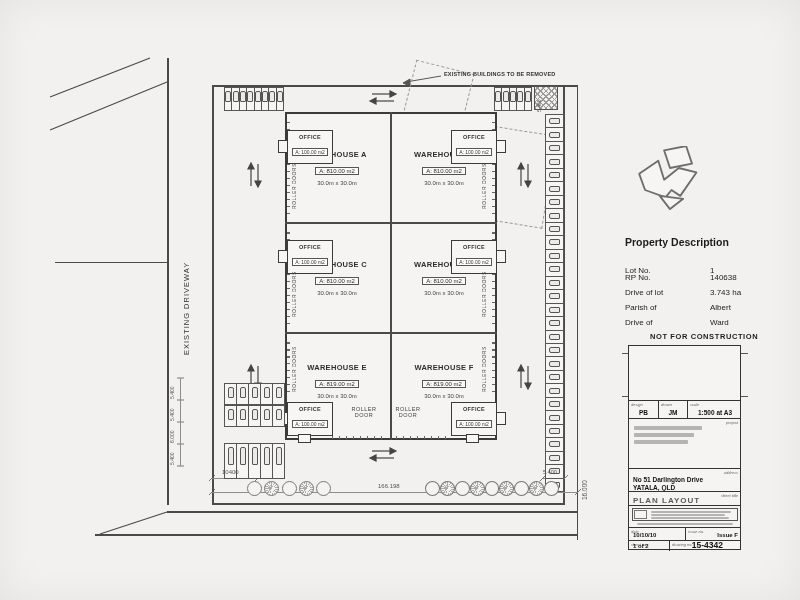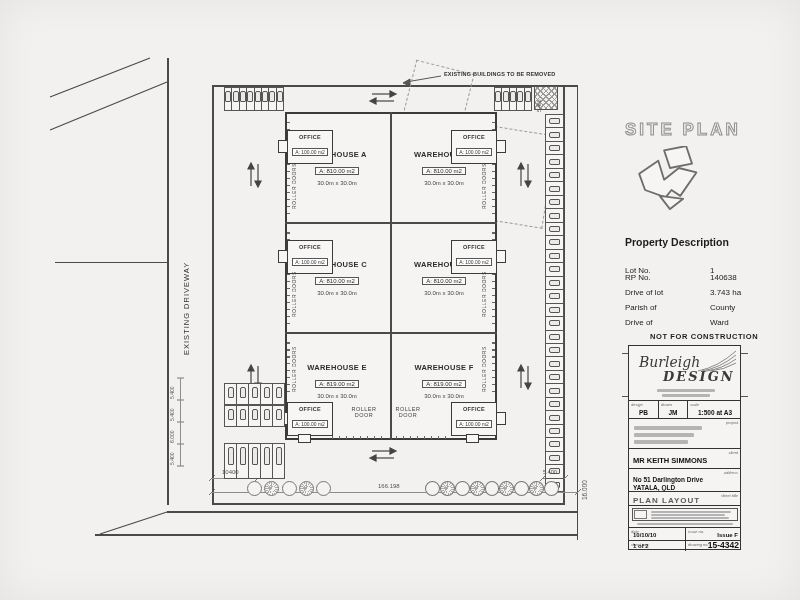--- a/index.html
+++ b/index.html
@@ -452,21 +452,20 @@
   <div class="dimtxt" style="left:378px;top:483px;">166.198</div>
   <div class="dimtxt" style="left:222px;top:469px;">10400</div>
   <div class="dimtxt" style="left:543px;top:469px;font-size:5.5px;">5.400</div>
   <div class="dimtxt vtext" style="left:581px;top:460px;height:40px;font-size:6.5px;">16.000</div>
   <div class="dimtxt vtext" style="left:536px;top:86px;height:26px;font-size:5px;">5.400</div>
   <div class="dimtxt vtext" style="left:169px;top:379px;height:20px;font-size:5px;">5.400</div>
   <div class="dimtxt vtext" style="left:169px;top:401px;height:20px;font-size:5px;">5.400</div>
   <div class="dimtxt vtext" style="left:169px;top:423px;height:20px;font-size:5px;">6.000</div>
   <div class="dimtxt vtext" style="left:169px;top:445px;height:20px;font-size:5px;">5.400</div>
 
-  <div class="siteplan-title" style="left:625px;top:120px;">SITE PLAN</div>
 
   <svg class="abs" style="left:632px;top:146px;" width="76" height="66" viewBox="0 0 100 90">
     <g fill="#f6f5f3" stroke="#6d6d6d" stroke-width="2.5" stroke-linejoin="round">
       <polygon points="42,6 72,0 80,24 50,30"></polygon>
       <polygon points="8,38 34,20 42,46 62,30 86,36 64,68 52,60 44,70 16,60"></polygon>
       <polygon points="36,68 68,72 50,86"></polygon>
     </g>
   </svg>
 
   <div class="prop-head" style="left:625px;top:236px;">Property Description</div>
@@ -477,50 +476,36 @@
   <div class="prop-row" style="left:625px;top:273px;">
     <span>RP No.</span>
     <span class="v">140638</span>
   </div>
   <div class="prop-row" style="left:625px;top:288px;">
     <span>Drive of lot</span>
     <span class="v">3.743 ha</span>
   </div>
   <div class="prop-row" style="left:625px;top:303px;">
     <span>Parish of</span>
-    <span class="v">County</span>
+    <span class="v">Albert</span>
   </div>
   <div class="prop-row" style="left:625px;top:318px;">
     <span>Drive of</span>
     <span class="v">Ward</span>
   </div>
 
   <div class="stamp" style="left:650px;top:332px;">NOT FOR CONSTRUCTION</div>
 
   <div class="regmark" style="left:622px;top:353px;width:126px;height:1px;"></div>
   <div class="regmark" style="left:637px;top:345px;width:1px;height:17px;"></div>
   <div class="regmark" style="left:733px;top:345px;width:1px;height:17px;"></div>
   <div class="regmark" style="left:622px;top:396px;width:126px;height:1px;"></div>
 
   <div class="tblock" style="left:628px;top:345px;width:113px;height:205px;">
 
-    <div class="abs" style="left:0;top:0;width:113px;height:54px;">
-      <span class="brand-burleigh" style="left:10px;top:8px;">Burleigh</span>
-      <span class="brand-design" style="left:34px;top:23px;">DESIGN</span>
-      <svg class="abs" style="right:4px;top:3px;" width="42" height="24">
-        <g stroke="#8a8a8a" stroke-width="1" fill="none">
-          <path d="M2,22 Q22,18 40,2"></path>
-            <path d="M6,22 Q24,19 40,6"></path>
-          <path d="M10,22 Q26,20 40,10"></path>
-            <path d="M14,22 Q28,21 40,14"></path>
-        </g>
-      </svg>
-      <div class="bar" style="position:absolute;left:28px;top:43px;width:58px;"></div>
-      <div class="bar" style="position:absolute;left:33px;top:48px;width:48px;"></div>
-    </div>
 
     <div class="tb-sec" style="top:54px;height:18px;">
       <div class="tb-cell" style="left:0;width:29px;border-left:none;">
         <span class="tb-label">design</span>
         <span class="tb-val">PB</span>
       </div>
       <div class="tb-cell" style="left:29px;width:29px;">
         <span class="tb-label">drawn</span>
         <span class="tb-val">JM</span>
       </div>
@@ -530,24 +515,20 @@
       </div>
     </div>
 
     <div class="tb-sec" style="top:72px;height:30px;">
       <span class="tb-label">project</span>
       <div class="bar" style="position:absolute;left:5px;top:7px;width:68px;height:3.5px;"></div>
       <div class="bar" style="position:absolute;left:5px;top:14px;width:60px;height:3.5px;"></div>
       <div class="bar" style="position:absolute;left:5px;top:21px;width:54px;height:3.5px;"></div>
     </div>
 
-    <div class="tb-sec" style="top:102px;height:20px;">
-      <span class="tb-label">client</span>
-      <div class="abs" style="left:4px;bottom:3px;font-size:7.5px;font-weight:bold;color:#111;">MR KEITH SIMMONS</div>
-    </div>
 
     <div class="tb-sec" style="top:122px;height:23px;">
       <span class="tb-label">address</span>
       <div class="abs" style="left:4px;top:7px;font-size:6.5px;font-weight:bold;color:#111;">No 51 Darlington Drive</div>
       <div class="abs" style="left:4px;top:15px;font-size:6.5px;font-weight:bold;color:#111;">YATALA, QLD</div>
     </div>
 
     <div class="tb-sec" style="top:145px;height:14px;">
       <span class="tb-label">sheet title</span>
       <div class="abs" style="left:4px;top:4px;font-size:8px;font-weight:bold;letter-spacing:1px;color:#5a5a5a;">PLAN LAYOUT</div>
@@ -572,20 +553,20 @@
         <span class="tb-label">issue no.</span>
         <span class="tb-val" style="text-align:right;right:4px;left:auto;font-size:6px;">Issue F</span>
       </div>
     </div>
 
     <div class="tb-sec" style="top:194px;height:11px;">
       <div class="tb-cell" style="left:0;width:56px;border-left:none;">
         <span class="tb-label" style="left:2px;right:auto;">sheet no.</span>
         <span class="tb-val" style="text-align:left;left:4px;font-size:6px;">1 of 2</span>
       </div>
-      <div class="tb-cell" style="left:56px;width:57px;">
+      <div class="tb-cell" style="left:40px;width:57px;">
         <span class="tb-label">drawing no.</span>
         <span class="tb-val" style="text-align:right;right:3px;left:auto;font-size:8.5px;bottom:1px;">15-4342</span>
       </div>
     </div>
   </div>
 
 </div>
 
 </body></html>

